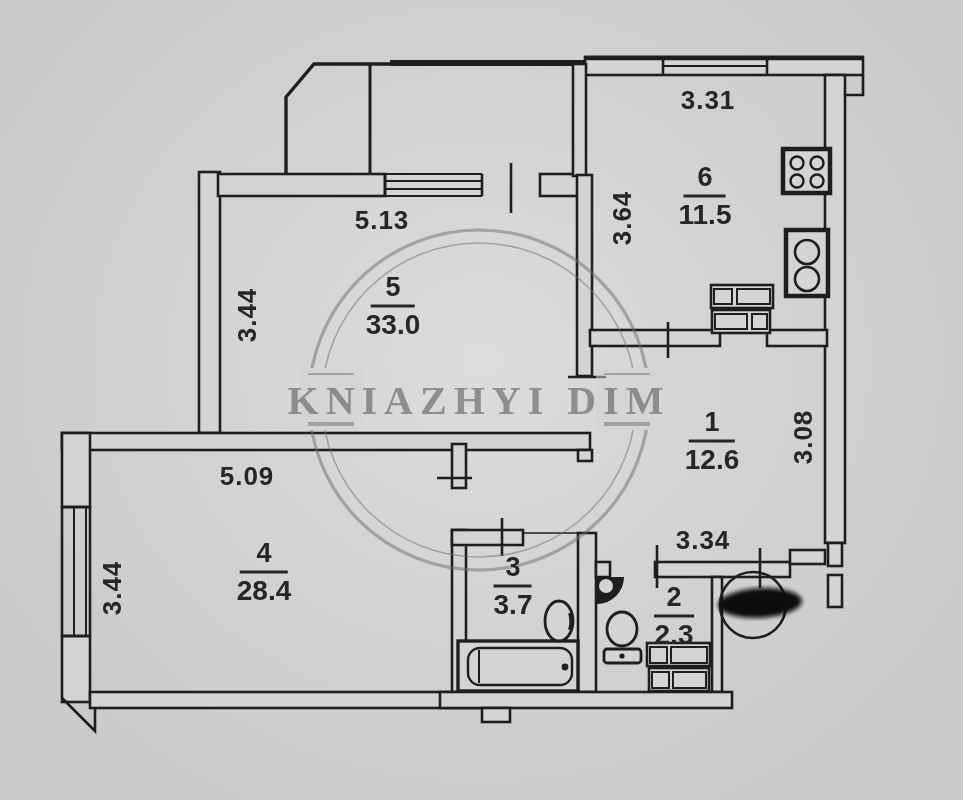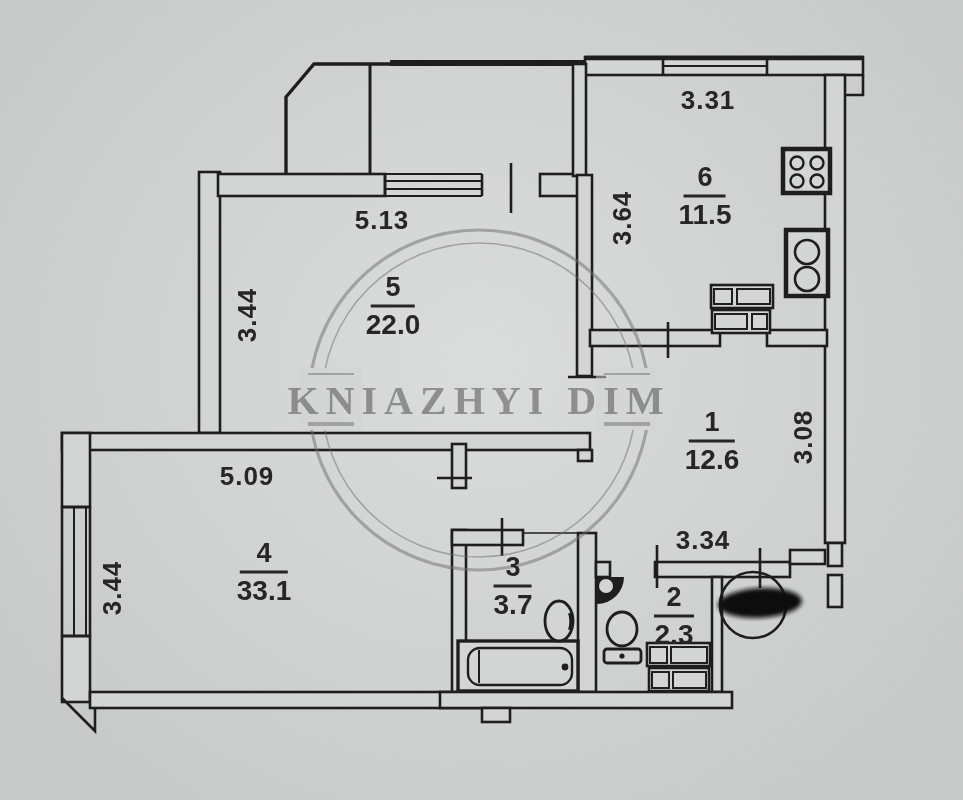--- a/index.html
+++ b/index.html
@@ -234,31 +234,31 @@
 <div class="lbl rot" style="left:112px;top:588px">3.44</div>
 
 <div class="room" style="left:705px;top:196px">
   <div class="rnum">6</div>
   <div class="rline" style="width:42px"></div>
   <div class="rarea">11.5</div>
 </div>
 <div class="room" style="left:393px;top:306px">
   <div class="rnum">5</div>
   <div class="rline" style="width:44px"></div>
-  <div class="rarea">22.0</div>
+  <div class="rarea">33.0</div>
 </div>
 <div class="room" style="left:712px;top:441px">
   <div class="rnum">1</div>
   <div class="rline" style="width:46px"></div>
   <div class="rarea">12.6</div>
 </div>
 <div class="room" style="left:264px;top:572px">
   <div class="rnum">4</div>
   <div class="rline" style="width:48px"></div>
-  <div class="rarea">33.1</div>
+  <div class="rarea">28.4</div>
 </div>
 <div class="room" style="left:513px;top:586px">
   <div class="rnum">3</div>
   <div class="rline" style="width:38px"></div>
   <div class="rarea">3.7</div>
 </div>
 <div class="room" style="left:674px;top:616px">
   <div class="rnum">2</div>
   <div class="rline" style="width:40px"></div>
   <div class="rarea">2.3</div>

